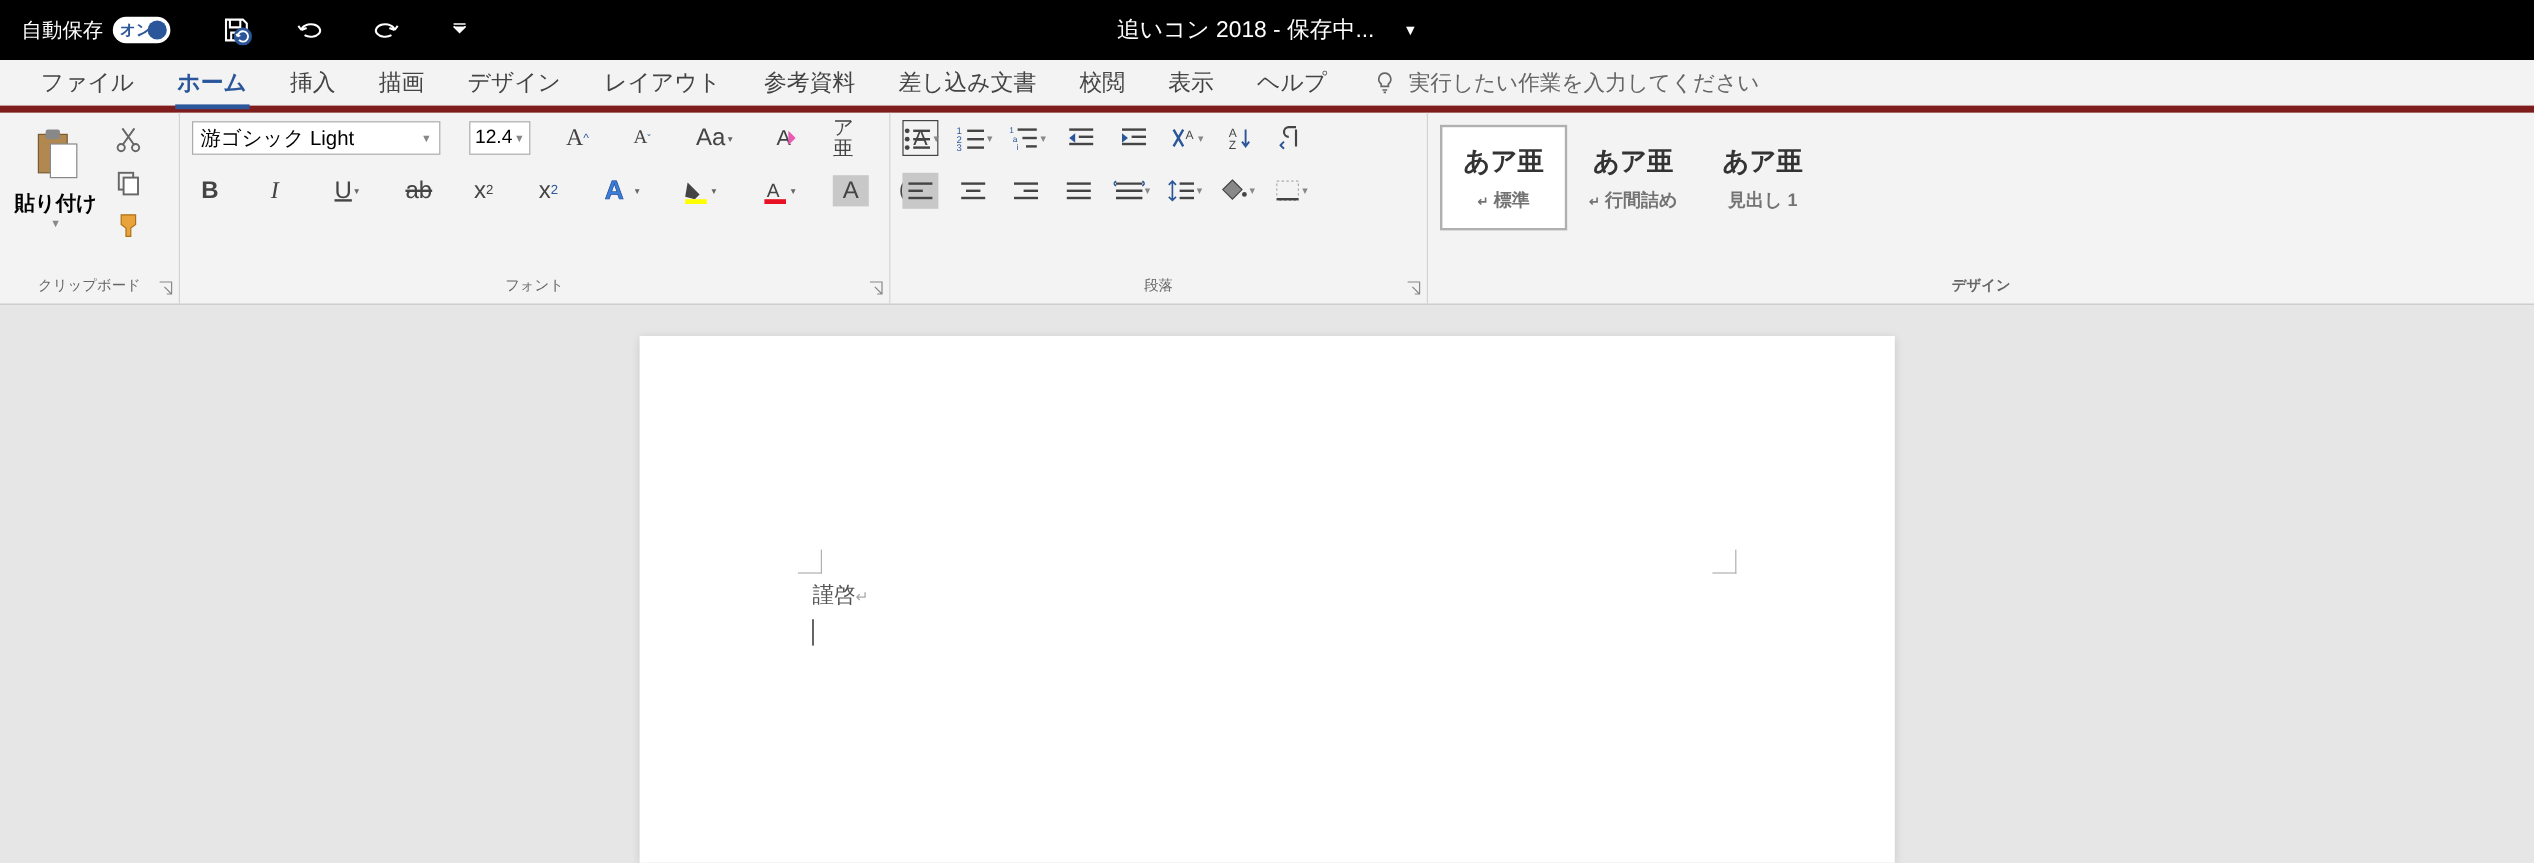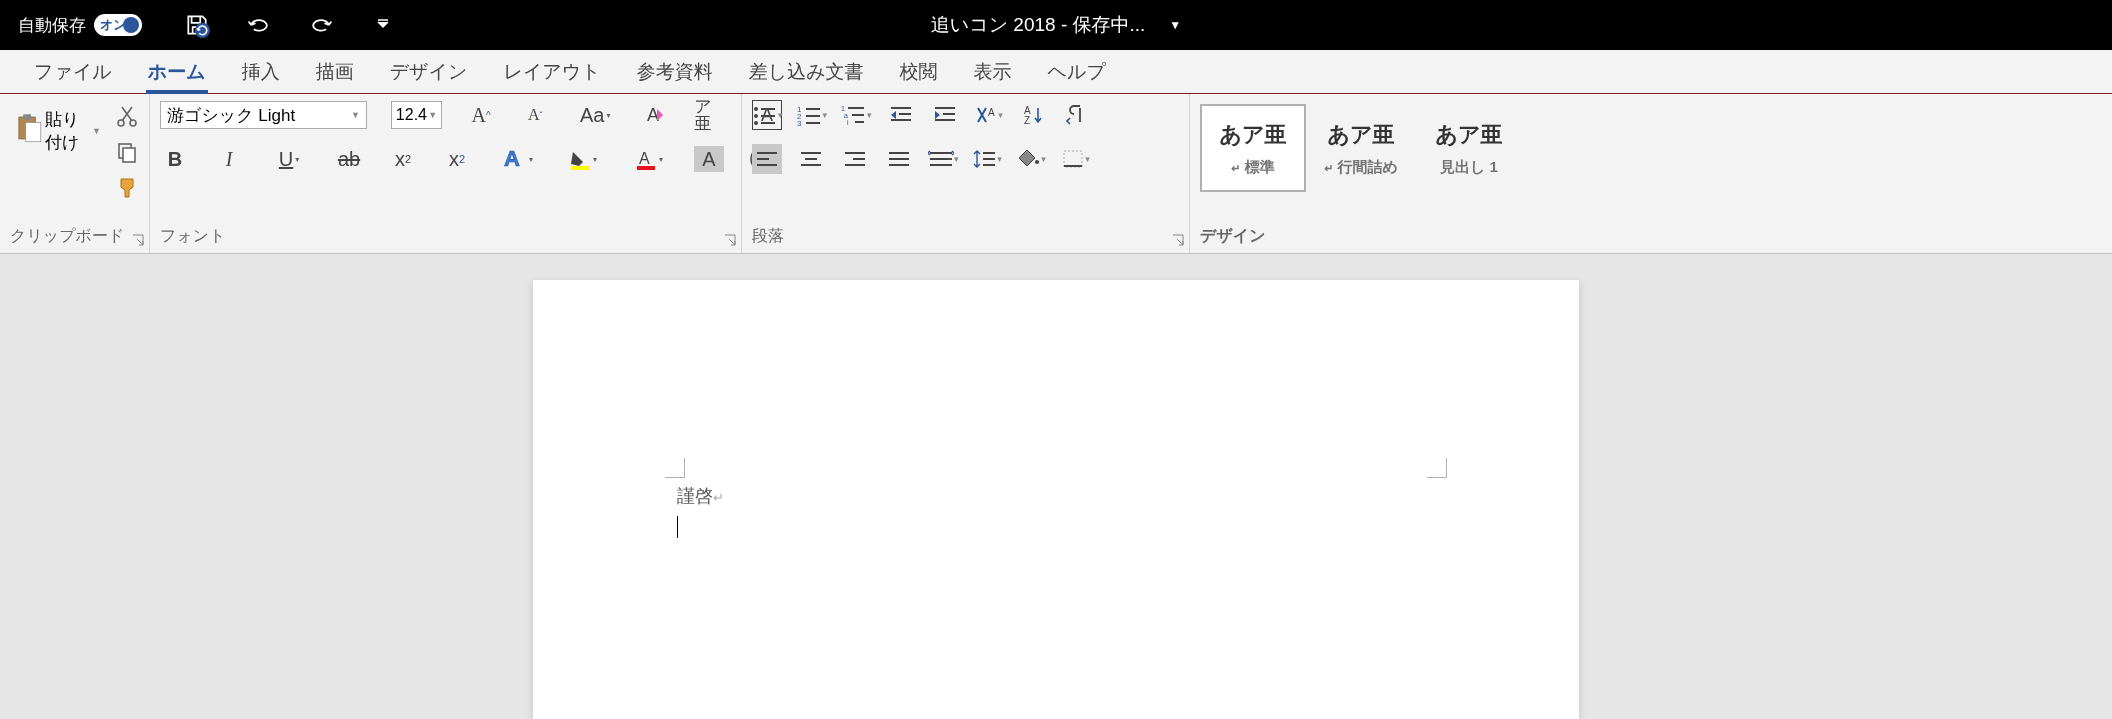--- a/index.html
+++ b/index.html
@@ -9,35 +9,35 @@
 .titlebar { height: 50px; background: #000000; display: flex; align-items: center; color: #fff; position: relative; }
 .autosave { display: flex; align-items: center; margin-left: 18px; font-size: 17px; gap: 8px; }
 .toggle { width: 48px; height: 22px; background: #fff; border-radius: 11px; display: flex; align-items: center; justify-content: flex-start; position: relative; }
 .toggle-text { font-size: 13px; color: #2b579a; margin-left: 6px; font-weight: 600; }
 .toggle-knob { width: 16px; height: 16px; background: #2b579a; border-radius: 50%; position: absolute; right: 3px; }
 .qat { display: flex; align-items: center; gap: 36px; margin-left: 42px; }
 .qat-icon { width: 26px; height: 26px; display: flex; align-items: center; justify-content: center; cursor: pointer; }
 .title-center { position: absolute; left: 50%; transform: translateX(-50%); font-size: 19px; display: flex; align-items: center; gap: 24px; }
 
 
-.tabstrip { height: 44px; background: #f3f3f3; display: flex; align-items: center; padding-left: 16px; border-bottom: 1px solid #7f1d1d; }
+.tabstrip { height: 44px; background: #f3f3f3; display: flex; align-items: center; padding-left: 16px; border-bottom: 6px solid #7f1d1d; }
 .tab { padding: 0 18px; height: 44px; display: flex; align-items: center; font-size: 19px; color: #444; cursor: pointer; }
 .tab.active { color: #2b579a; font-weight: 600; position: relative; }
 .tab.active::after { content: ''; position: absolute; bottom: 0; left: 16px; right: 16px; height: 4px; background: #2b579a; }
 .tellme { display: flex; align-items: center; gap: 10px; margin-left: 20px; color: #666; font-size: 18px; }
 
 
 .ribbon { height: 160px; background: #f3f3f3; display: flex; border-bottom: 1px solid #c0c0c0; }
 .group { border-right: 1px solid #d4d4d4; display: flex; flex-direction: column; position: relative; padding: 6px 10px 4px 10px; }
-.group-label { text-align: left; font-size: 16px; color: #666; margin-top: auto; padding: 4px 0 2px; }
+.group-label { text-align: center; font-size: 12px; color: #666; margin-top: auto; padding: 4px 0 2px; }
 .group-content { flex: 1; display: flex; align-items: flex-start; gap: 6px; }
 .dialog-launcher { position: absolute; right: 4px; bottom: 6px; width: 14px; height: 14px; }
 
 
-.clipboard-big { display: flex; flex-direction: row; align-items: center; cursor: pointer; padding: 4px 2px; }
+.clipboard-big { display: flex; flex-direction: column; align-items: center; cursor: pointer; padding: 4px 2px; font-weight: bold; }
 .paste-icon { width: 48px; height: 48px; margin-bottom: 6px; }
 .clipboard-side { display: flex; flex-direction: column; gap: 12px; padding-left: 6px; padding-top: 4px; }
 .small-icon { width: 24px; height: 24px; cursor: pointer; }
 
 
 .font-rows { display: flex; flex-direction: column; gap: 14px; }
 .font-row { display: flex; align-items: center; gap: 24px; }
 .font-combo { width: 210px; height: 28px; border: 1px solid #ababab; background: #fff; display: flex; align-items: center; padding: 0 6px; font-size: 17px; justify-content: space-between; }
 .size-combo { width: 52px; height: 28px; border: 1px solid #ababab; background: #fff; display: flex; align-items: center; padding: 0 4px; font-size: 16px; justify-content: space-between; }
 .rbtn { min-width: 30px; height: 30px; display: flex; align-items: center; justify-content: center; cursor: pointer; font-size: 20px; color: #444; position: relative; }
@@ -115,20 +115,26 @@
   <div class="tab active">ホーム</div>
   <div class="tab">挿入</div>
   <div class="tab">描画</div>
   <div class="tab">デザイン</div>
   <div class="tab">レイアウト</div>
   <div class="tab">参考資料</div>
   <div class="tab">差し込み文書</div>
   <div class="tab">校閲</div>
   <div class="tab">表示</div>
   <div class="tab">ヘルプ</div>
+  <div class="tellme">
+    <svg width="20" height="20" viewBox="0 0 20 20">
+        <path fill="none" stroke="#666" stroke-width="1.4" d="M10 2a5 5 0 0 1 3 9v2H7v-2a5 5 0 0 1 3-9z M8 16h4 M9 18h2"></path>
+      </svg>
+    <span>実行したい作業を入力してください</span>
+  </div>
 </div>
 
 <div class="ribbon">
 
   <div class="group" style="width:150px;">
     <div class="group-content">
       <div class="clipboard-big">
         <svg class="paste-icon" viewBox="0 0 48 48">
           <rect x="10" y="8" width="24" height="32" fill="#b08850" stroke="#7a5a30" stroke-width="1"></rect>
           <rect x="16" y="4" width="12" height="8" rx="2" fill="#888"></rect>

